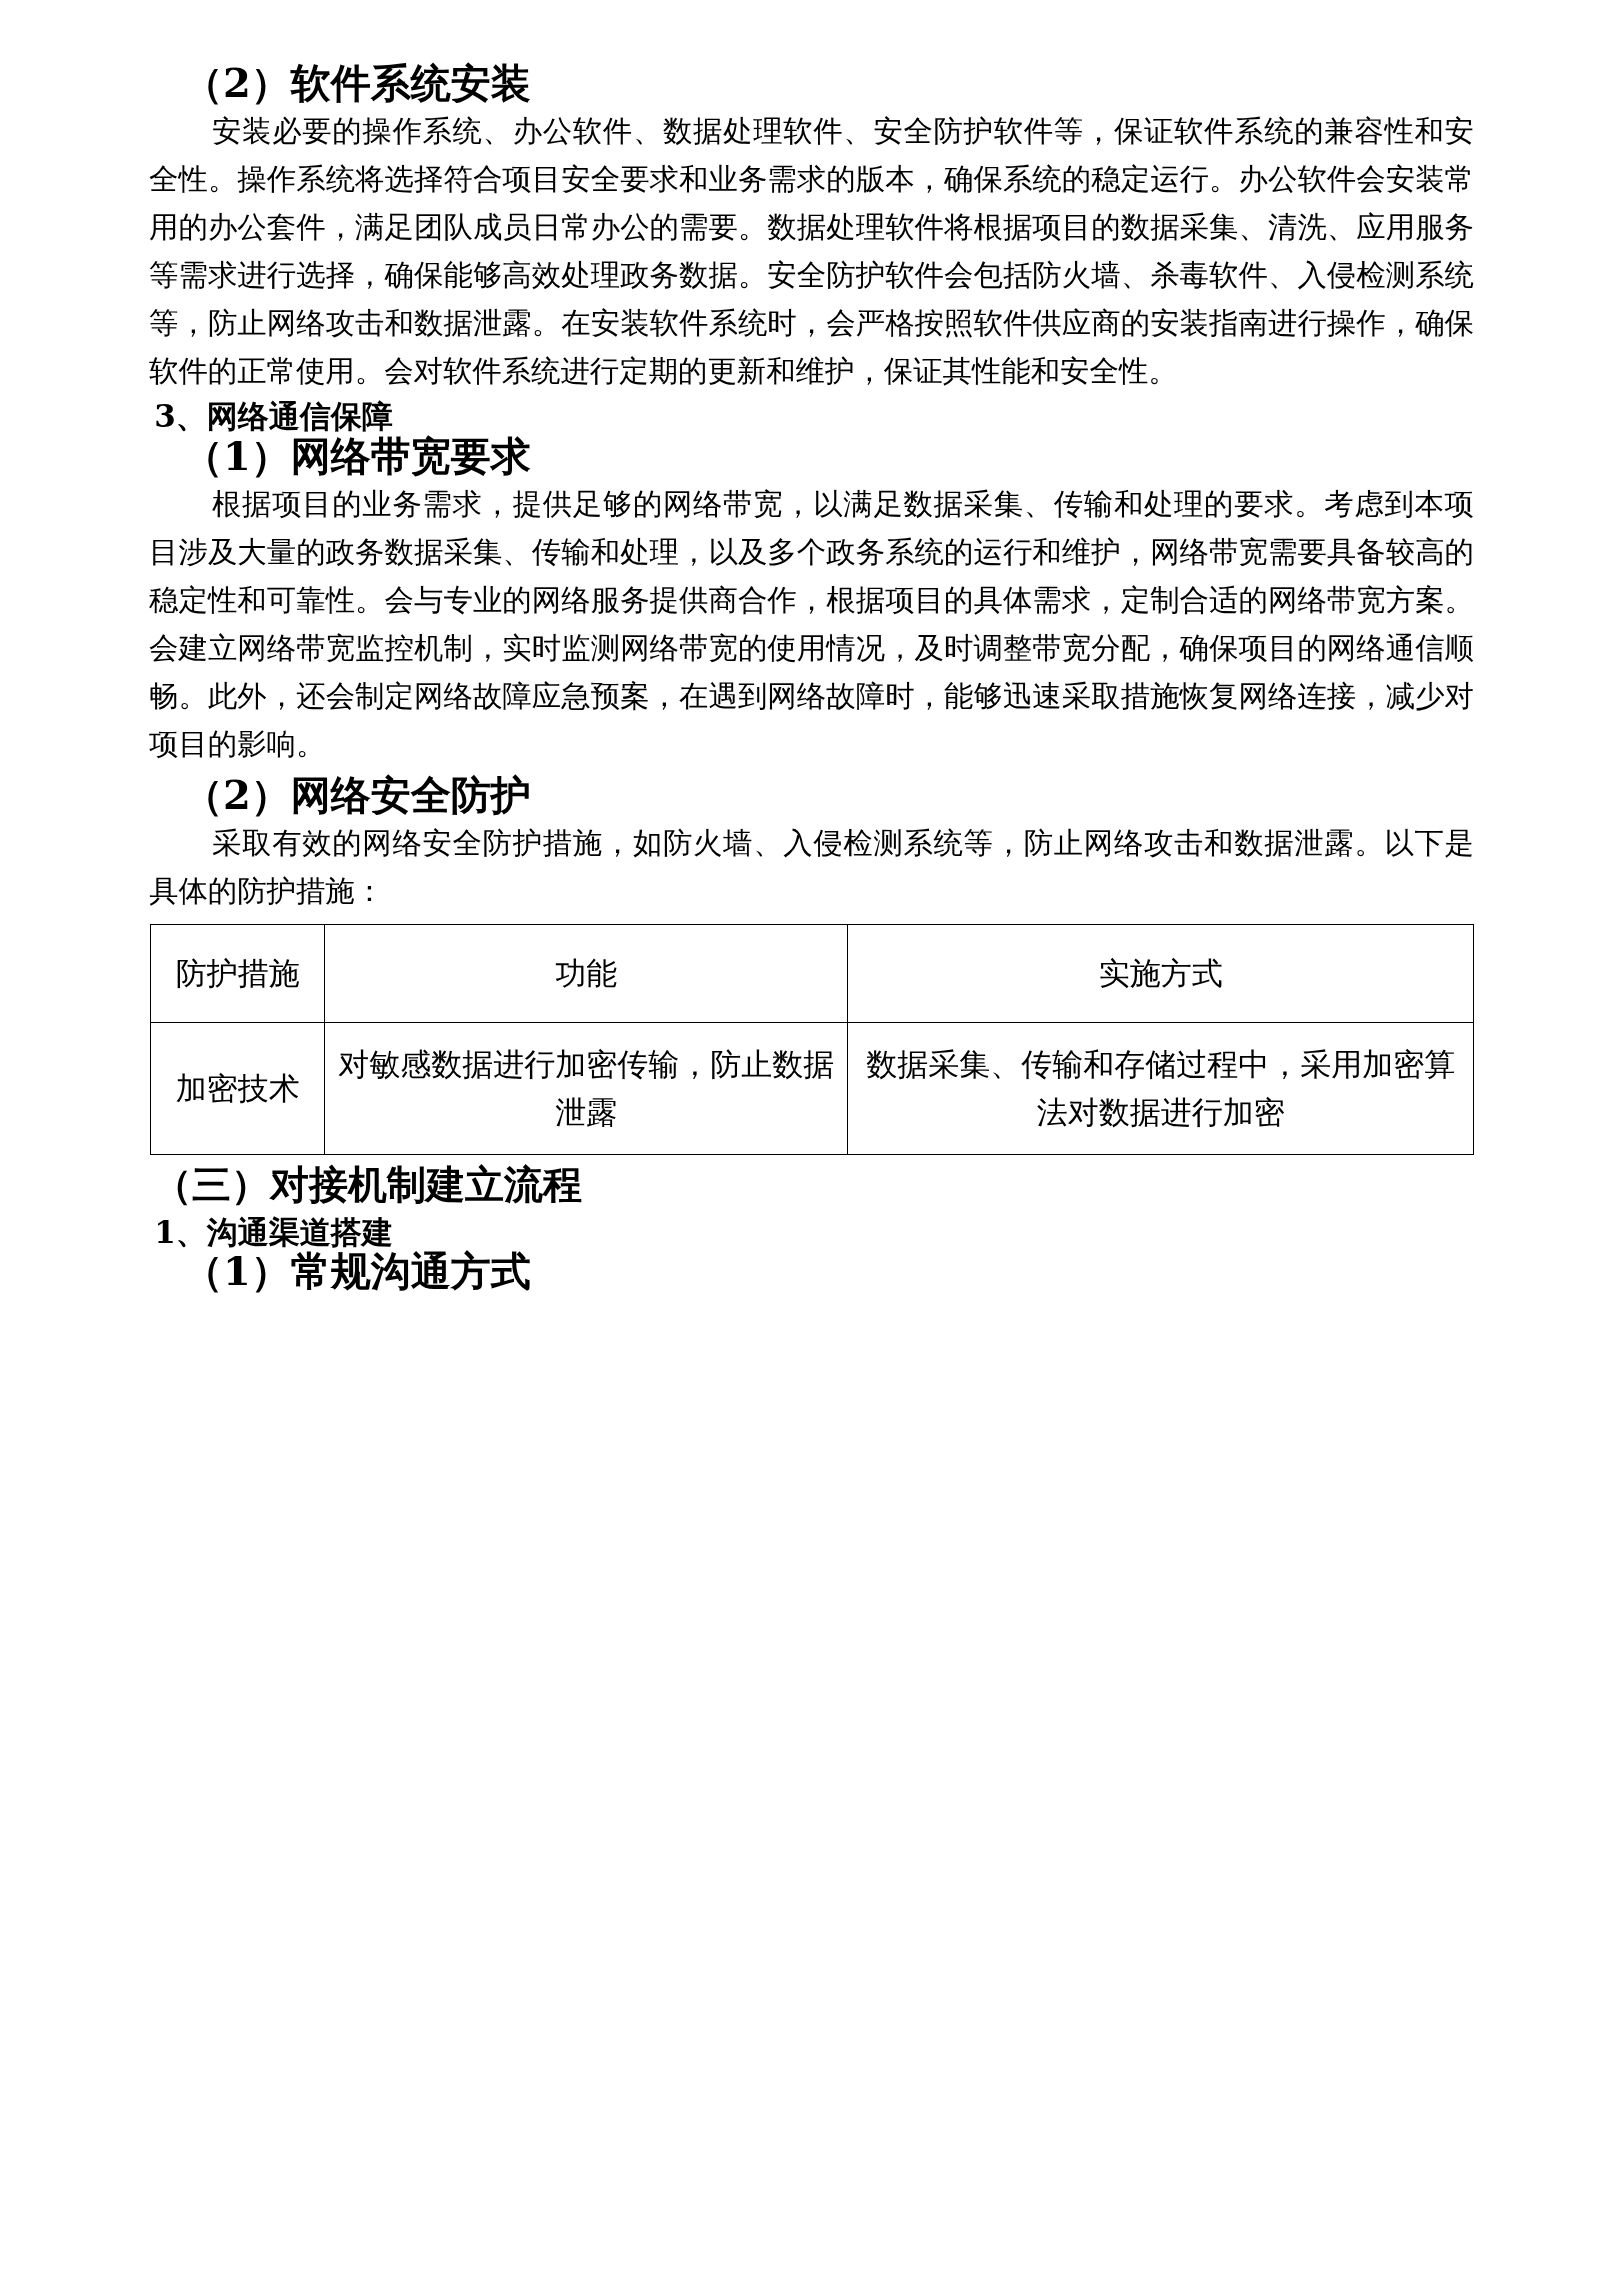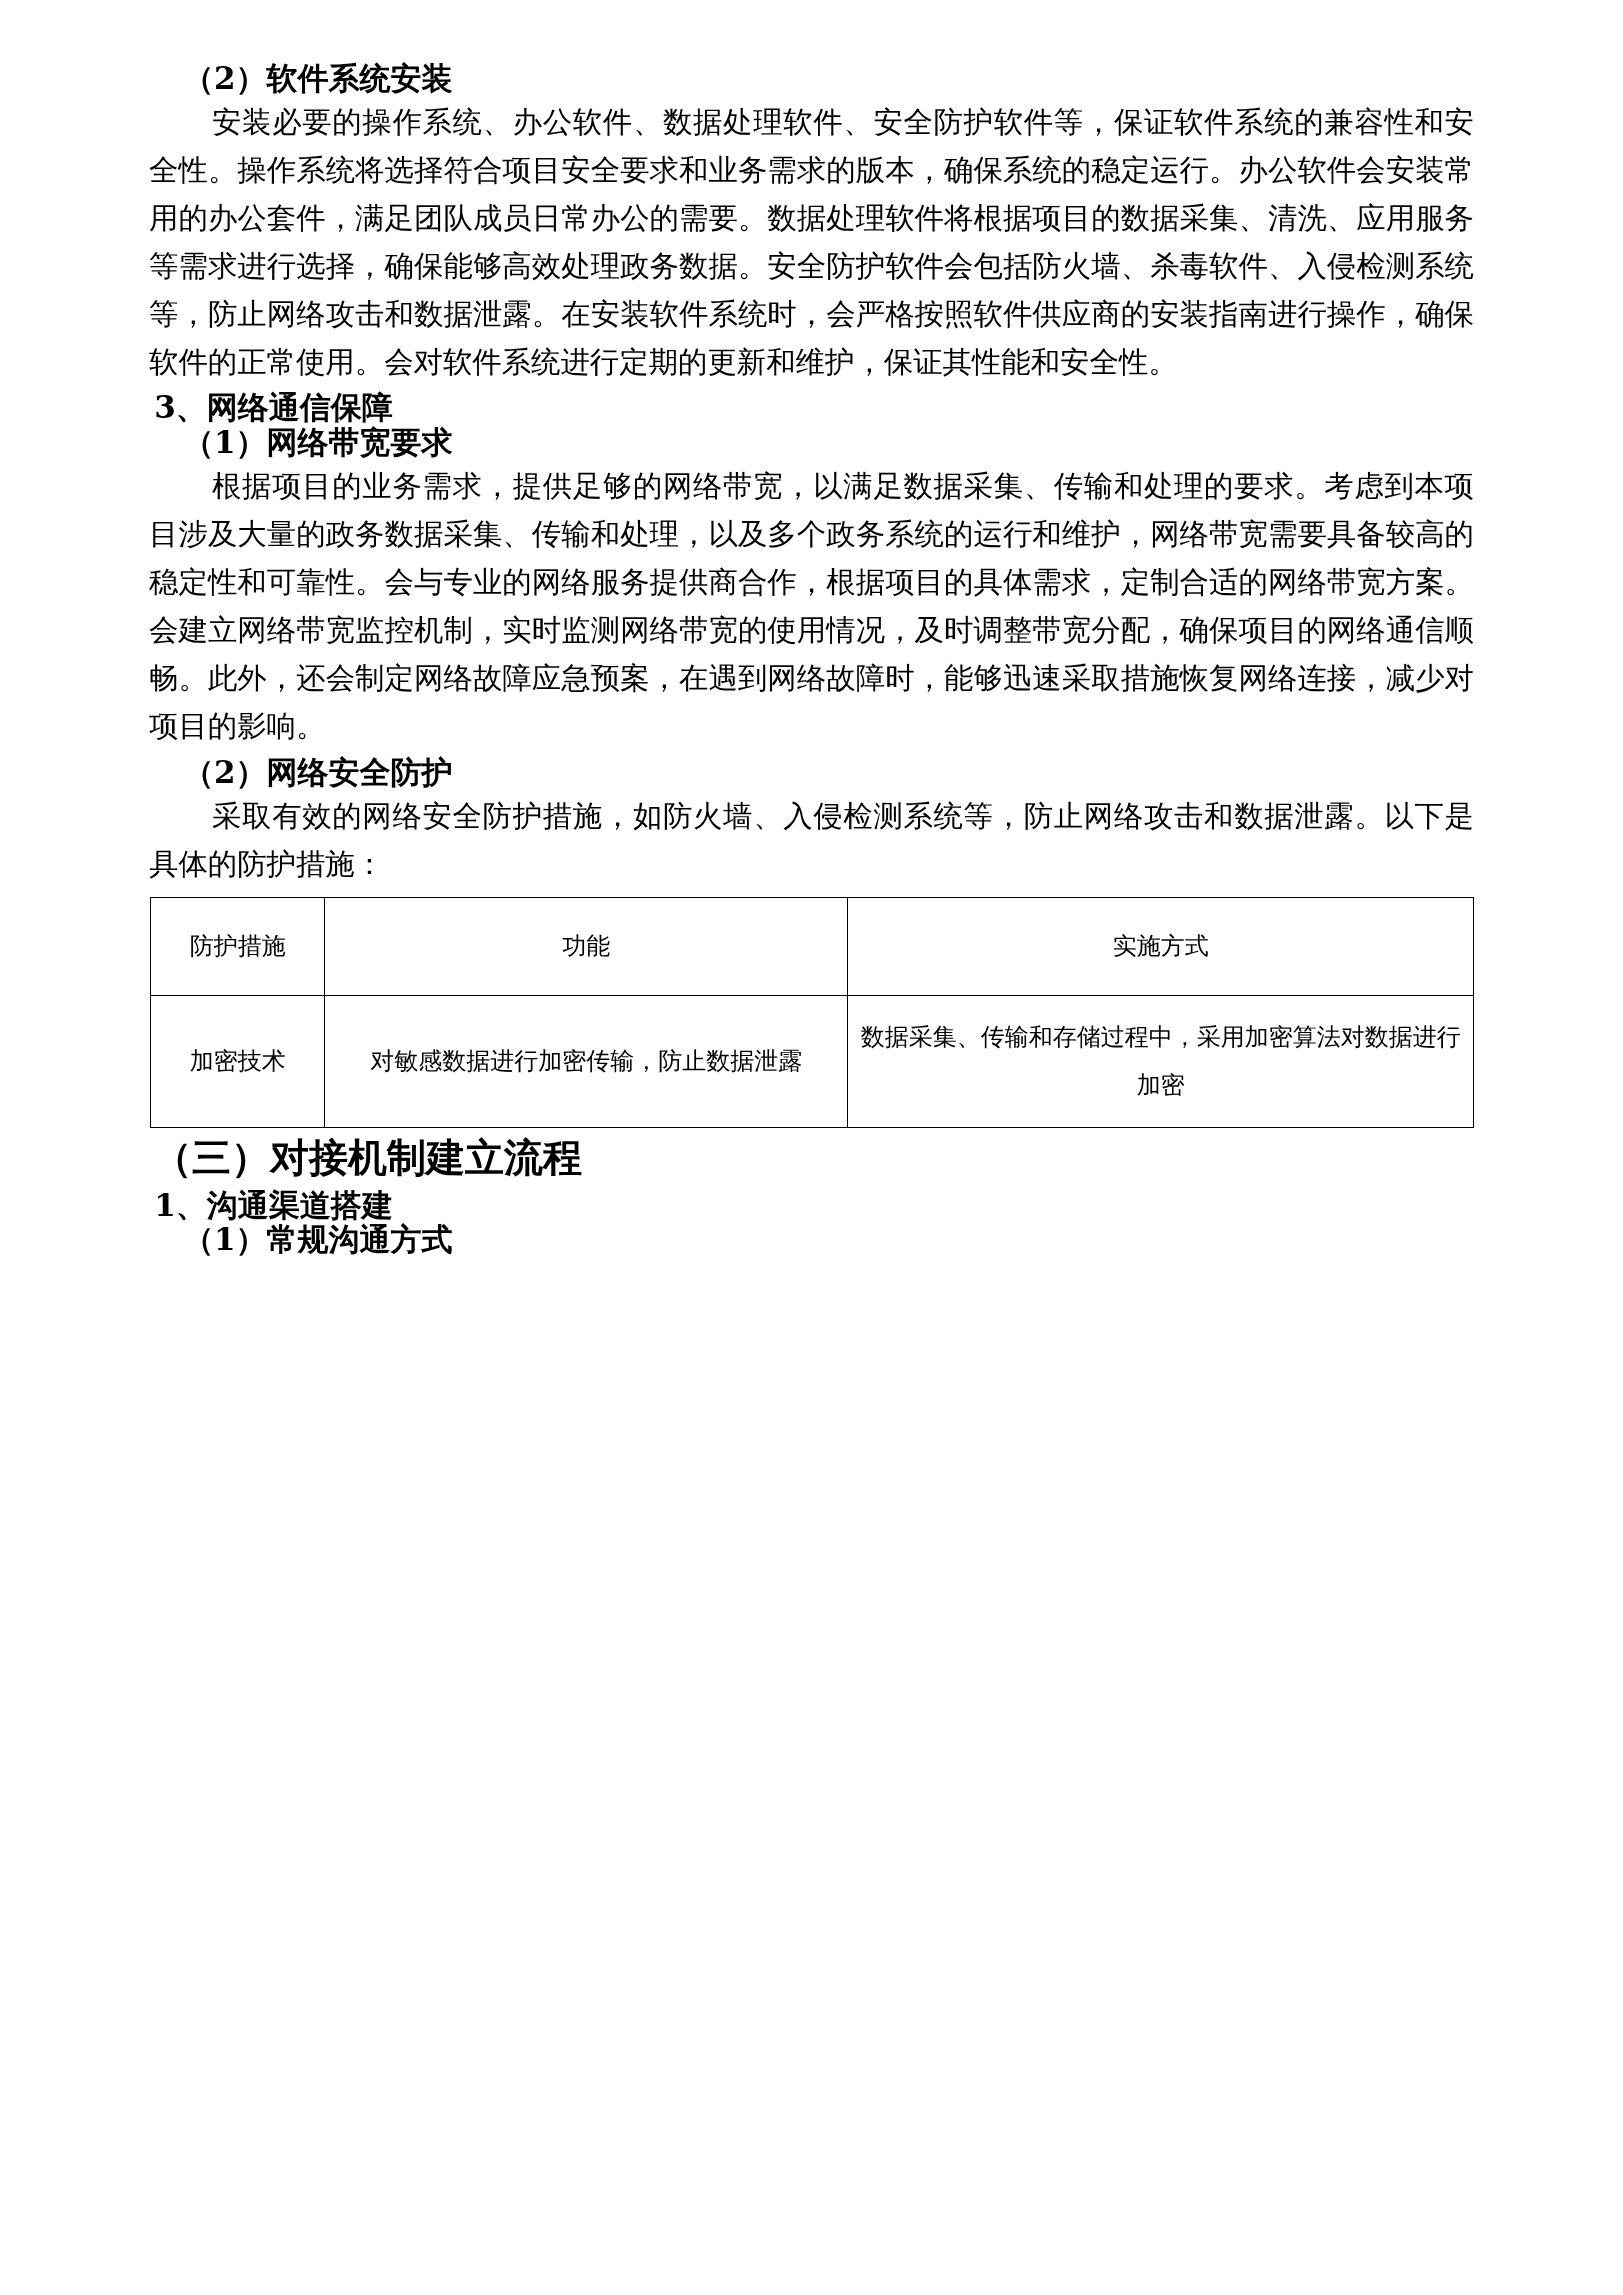--- a/index.html
+++ b/index.html
@@ -21,21 +21,21 @@
     overflow: hidden;
   }
   .doc-body {
     position: relative;
     width: 1325px;
     margin: 0 auto;
   }
 
   
   .h-sub {
-    font-size: 31px;
+    font-size: 40px;
     font-weight: bold;
     line-height: 1.0;
     letter-spacing: 0px;
     margin: 0 0 3.9px 0;
     padding-left: 34px;
     white-space: nowrap;
   }
   .h-num {
     font-size: 31px;
     font-weight: bold;
@@ -72,21 +72,21 @@
   }
   table.measures {
     border-collapse: collapse;
     width: 1323px;
     table-layout: fixed;
   }
   table.measures td, table.measures th {
     border: 1.3px solid #000000;
     text-align: center;
     vertical-align: middle;
-    font-size: 24px;
+    font-size: 31px;
     line-height: 48px;
     font-weight: normal;
     padding: 3.9px 6.5px;
     word-break: break-all;
   }
   table.measures col.c1 { width: 174px; }
   table.measures col.c2 { width: 523px; }
   table.measures col.c3 { width: 626px; }
 
   table.measures tr.head td { height: 89px; }

